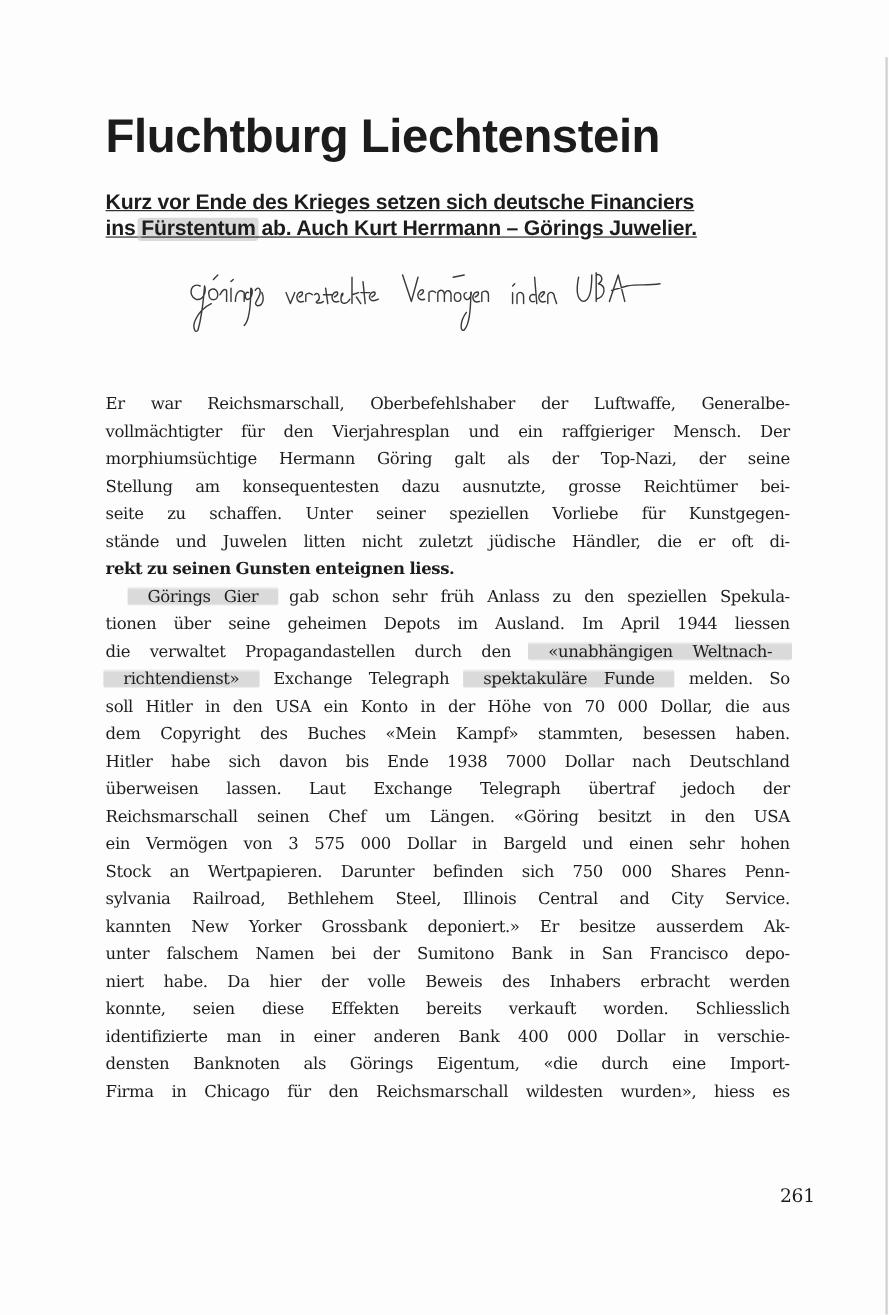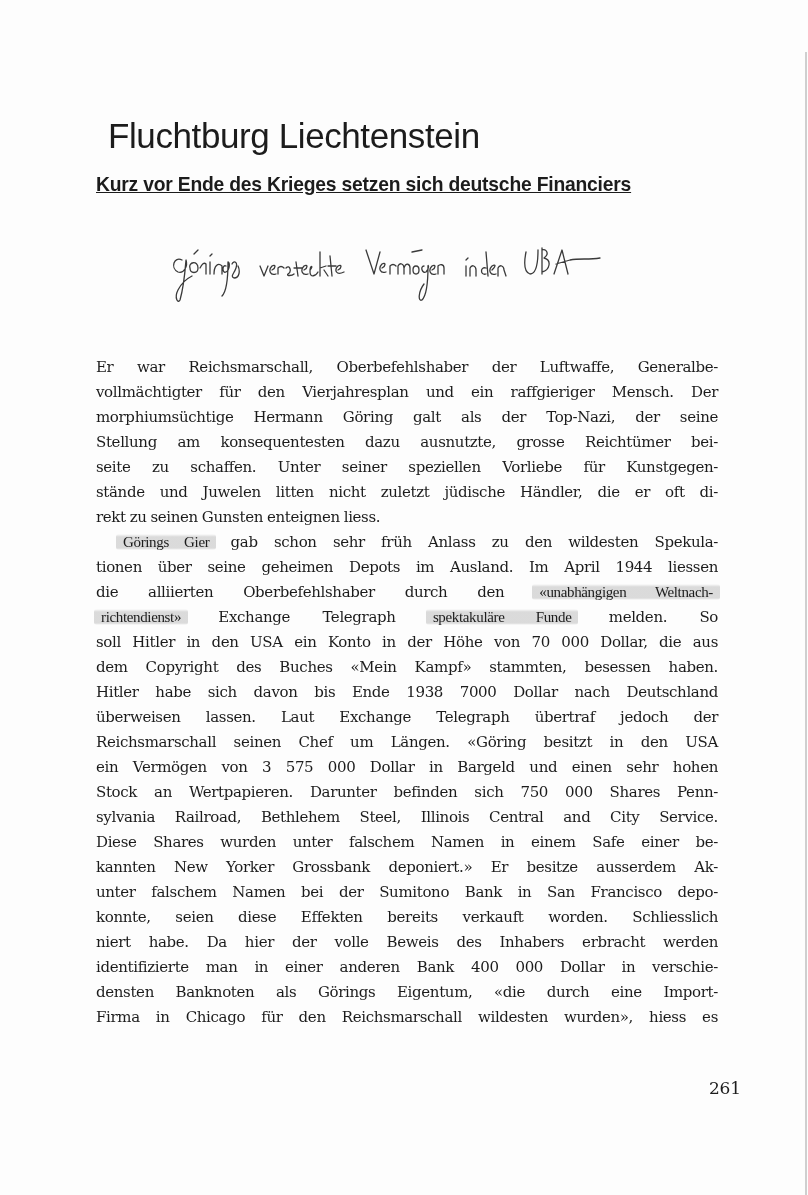--- a/index.html
+++ b/index.html
@@ -17,25 +17,25 @@
       top: 52px;
       width: 2px;
       height: 1143px;
       background: #cfcfcf;
     }
     .title {
       position: absolute;
       left: 96px;
       top: 100px;
       font-family: "Liberation Sans", sans-serif;
-      font-weight: normal;
-      font-size: 35px;
+      font-weight: bold;
+      font-size: 43px;
       letter-spacing: -0.4px;
       line-height: 48px;
-      margin: 12px;
+      margin: 0;
       white-space: nowrap;
     }
     .subtitle {
       position: absolute;
       left: 96px;
       top: 173px;
       width: 640px;
       font-family: "Liberation Sans", sans-serif;
       font-weight: bold;
       font-size: 19.3px;
@@ -74,28 +74,28 @@
     .line {
       display: block;
       height: 25px;
       text-align: justify;
       text-align-last: justify;
       white-space: nowrap;
       overflow: visible;
     }
     .line.last {
       text-align-last: left;
+      font-weight: bold;
     }
     .line.indent { padding-left: 22px; }
     .hl {
       background: linear-gradient(to bottom, rgba(200,200,200,0.0) 0%, rgba(190,190,190,0.55) 18%, rgba(190,190,190,0.55) 88%, rgba(200,200,200,0.0) 100%);
       border-radius: 3px;
-      padding: 0 7px;
+      padding: 0 18px;
       margin: 0 -2px;
-      font-family: Liberation Serif, serif;
     }
     .page-number {
       position: absolute;
       left: 709px;
       top: 1078px;
       font-family: "DejaVu Serif", serif;
       font-size: 17px;
       letter-spacing: -0.2px;
     }
     .sub-hl {
@@ -107,20 +107,21 @@
   </style>
 </head>
 <body>
 
 <div class="page-edge"></div>
 
 <h1 class="title">Fluchtburg Liechtenstein</h1>
 
 <h2 class="subtitle">
   <span class="sline">Kurz vor Ende des Krieges setzen sich deutsche Financiers</span>
+  <span class="sline"><span>ins </span><span class="sub-hl">Fürstentum</span><span> ab. Auch Kurt Herrmann – Görings Juwelier.</span></span>
 </h2>
 
 <div class="handwriting" title="Görings versteckte Vermögen in den USA">
   <svg viewBox="0 0 520 70">
 
     <path class="hw-text" d="M14 22 C 6 18, 2 30, 10 34 C 16 36, 20 28, 18 22 C 17 34, 16 48, 12 62 C 10 66, 6 60, 10 52 C 14 44, 20 40, 24 38"></path>
 
     <path class="hw-text" d="M22 30 C 20 24, 30 22, 30 30 C 30 36, 22 36, 22 30 M26 16 L 30 12 M32 30 C 34 26, 36 24, 38 26 L 38 36 M42 24 L 42 36 M42 18 L 44 16 M46 36 C 46 28, 50 24, 54 28 L 54 36 M58 28 C 54 26, 54 36, 58 34 C 62 32, 62 24, 60 24 C 60 40, 58 54, 54 58 M64 26 C 66 22, 70 24, 68 30 C 66 36, 62 38, 66 40 C 72 40, 72 32, 70 28"></path>
 
     <path class="hw-text" d="M92 28 L 96 38 L 100 28 M104 32 C 108 30, 108 26, 104 28 C 100 32, 102 38, 108 36 M110 36 L 110 30 C 112 28, 114 28, 116 30 M118 30 C 122 26, 124 34, 120 36 C 118 38, 124 38, 126 36 M128 24 L 130 38 M126 30 L 134 30 M136 32 C 140 30, 140 26, 136 28 C 132 32, 134 38, 140 36 M142 32 C 146 28, 142 26, 142 34 C 142 40, 148 38, 150 34 M152 14 L 152 38 M152 30 L 158 28 M156 32 L 160 38 M162 18 L 164 38 M160 28 L 168 28 M170 32 C 174 30, 174 26, 170 28 C 166 32, 168 38, 176 34"></path>
@@ -136,35 +137,34 @@
 <div class="body-text">
 
   <span class="line">Er war Reichsmarschall, Oberbefehlshaber der Luftwaffe, Generalbe-</span>
   <span class="line">vollmächtigter für den Vierjahresplan und ein raffgieriger Mensch. Der</span>
   <span class="line">morphiumsüchtige Hermann Göring galt als der Top-Nazi, der seine</span>
   <span class="line">Stellung am konsequentesten dazu ausnutzte, grosse Reichtümer bei-</span>
   <span class="line">seite zu schaffen. Unter seiner speziellen Vorliebe für Kunstgegen-</span>
   <span class="line">stände und Juwelen litten nicht zuletzt jüdische Händler, die er oft di-</span>
   <span class="line last">rekt zu seinen Gunsten enteignen liess.</span>
 
-  <span class="line indent"><span class="hl">Görings Gier</span><span> gab schon sehr früh Anlass zu den wildesten Spekula-</span></span>
+  <span class="line indent"><span class="hl">Görings Gier</span><span> gab schon sehr früh Anlass zu den speziellen Spekula-</span></span>
   <span class="line">tionen über seine geheimen Depots im Ausland. Im April 1944 liessen</span>
-  <span class="line"><span>die alliierten Oberbefehlshaber durch den </span><span class="hl">«unabhängigen Weltnach-</span></span>
+  <span class="line"><span>die verwaltet Propagandastellen durch den </span><span class="hl">«unabhängigen Weltnach-</span></span>
   <span class="line"><span class="hl">richtendienst»</span><span> Exchange Telegraph </span><span class="hl">spektakuläre Funde</span><span> melden. So</span></span>
   <span class="line">soll Hitler in den USA ein Konto in der Höhe von 70 000 Dollar, die aus</span>
   <span class="line">dem Copyright des Buches «Mein Kampf» stammten, besessen haben.</span>
   <span class="line">Hitler habe sich davon bis Ende 1938 7000 Dollar nach Deutschland</span>
   <span class="line">überweisen lassen. Laut Exchange Telegraph übertraf jedoch der</span>
   <span class="line">Reichsmarschall seinen Chef um Längen. «Göring besitzt in den USA</span>
   <span class="line">ein Vermögen von 3 575 000 Dollar in Bargeld und einen sehr hohen</span>
   <span class="line">Stock an Wertpapieren. Darunter befinden sich 750 000 Shares Penn-</span>
   <span class="line">sylvania Railroad, Bethlehem Steel, Illinois Central and City Service.</span>
-  <span class="line">Diese Shares wurden unter falschem Namen in einem Safe einer be-</span>
   <span class="line">kannten New Yorker Grossbank deponiert.» Er besitze ausserdem Ak-</span>
   <span class="line">unter falschem Namen bei der Sumitono Bank in San Francisco depo-</span>
+  <span class="line">niert habe. Da hier der volle Beweis des Inhabers erbracht werden</span>
   <span class="line">konnte, seien diese Effekten bereits verkauft worden. Schliesslich</span>
-  <span class="line">niert habe. Da hier der volle Beweis des Inhabers erbracht werden</span>
   <span class="line">identifizierte man in einer anderen Bank 400 000 Dollar in verschie-</span>
   <span class="line">densten Banknoten als Görings Eigentum, «die durch eine Import-</span>
   <span class="line">Firma in Chicago für den Reichsmarschall wildesten wurden», hiess es</span>
 </div>
 
 <div class="page-number">261</div>
 
 </body></html>

